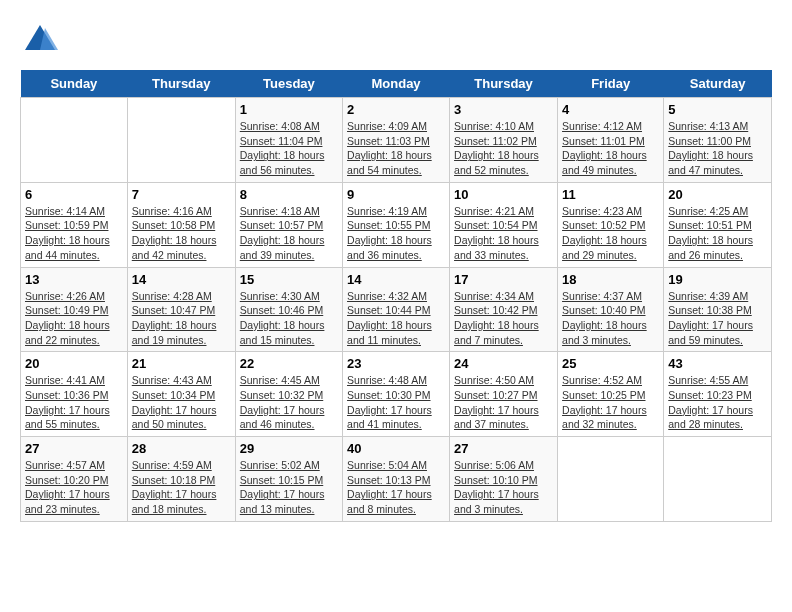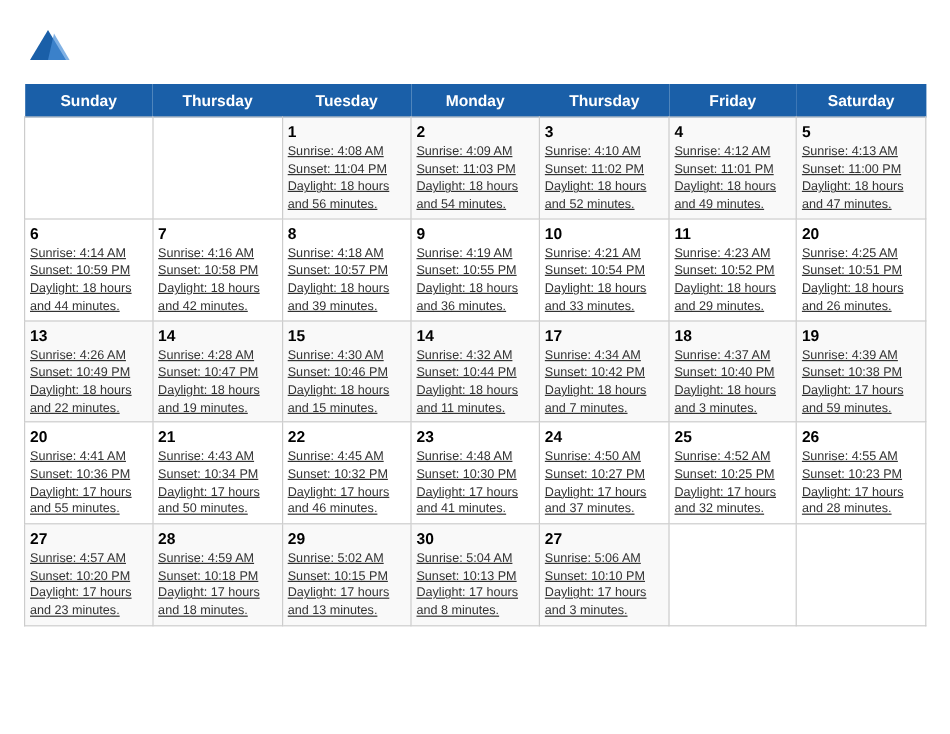--- a/index.html
+++ b/index.html
@@ -218,39 +218,39 @@
         </td>
         <td>
           <span class="day-number">24</span>
           <div class="day-info">Sunrise: 4:50 AM<br>Sunset: 10:27 PM<br>Daylight: 17 hours<br>and 37 minutes.</div>
         </td>
         <td>
           <span class="day-number">25</span>
           <div class="day-info">Sunrise: 4:52 AM<br>Sunset: 10:25 PM<br>Daylight: 17 hours<br>and 32 minutes.</div>
         </td>
         <td>
-          <span class="day-number">26</span>
+          <span class="day-number">43</span>
           <div class="day-info">Sunrise: 4:55 AM<br>Sunset: 10:23 PM<br>Daylight: 17 hours<br>and 28 minutes.</div>
         </td>
       </tr>
       <tr>
         <td>
           <span class="day-number">27</span>
           <div class="day-info">Sunrise: 4:57 AM<br>Sunset: 10:20 PM<br>Daylight: 17 hours<br>and 23 minutes.</div>
         </td>
         <td>
           <span class="day-number">28</span>
           <div class="day-info">Sunrise: 4:59 AM<br>Sunset: 10:18 PM<br>Daylight: 17 hours<br>and 18 minutes.</div>
         </td>
         <td>
           <span class="day-number">29</span>
           <div class="day-info">Sunrise: 5:02 AM<br>Sunset: 10:15 PM<br>Daylight: 17 hours<br>and 13 minutes.</div>
         </td>
         <td>
-          <span class="day-number">30</span>
+          <span class="day-number">40</span>
           <div class="day-info">Sunrise: 5:04 AM<br>Sunset: 10:13 PM<br>Daylight: 17 hours<br>and 8 minutes.</div>
         </td>
         <td>
           <span class="day-number">27</span>
           <div class="day-info">Sunrise: 5:06 AM<br>Sunset: 10:10 PM<br>Daylight: 17 hours<br>and 3 minutes.</div>
         </td>
         <td class="empty-cell"></td>
         <td class="empty-cell"></td>
       </tr>
     </tbody>

